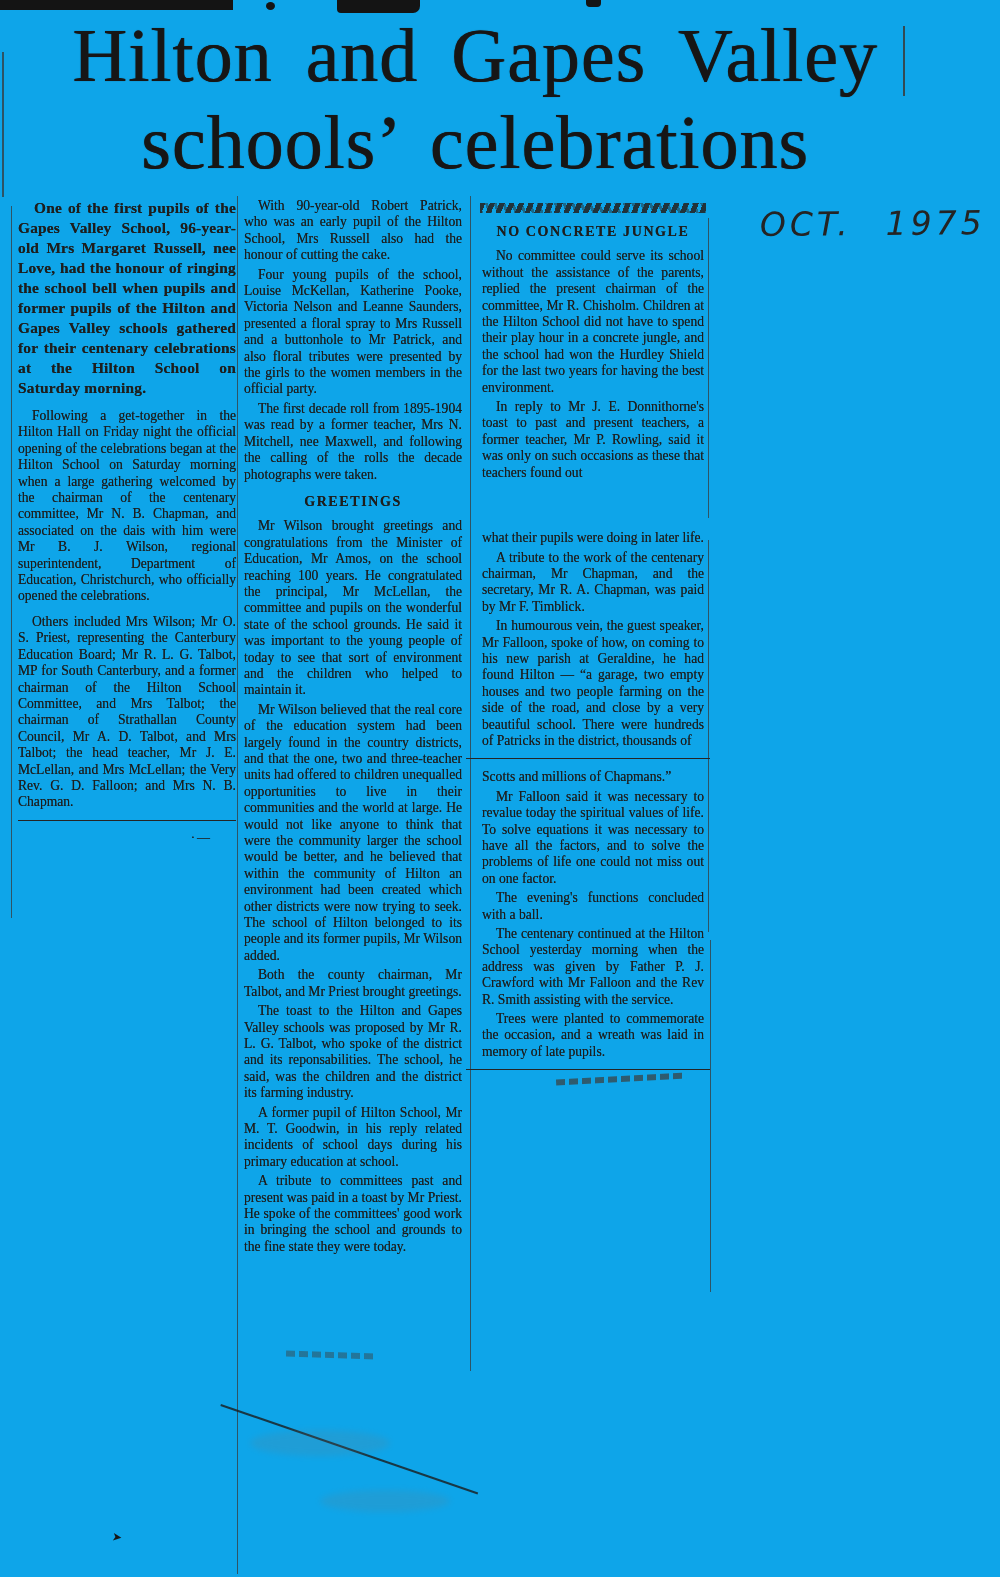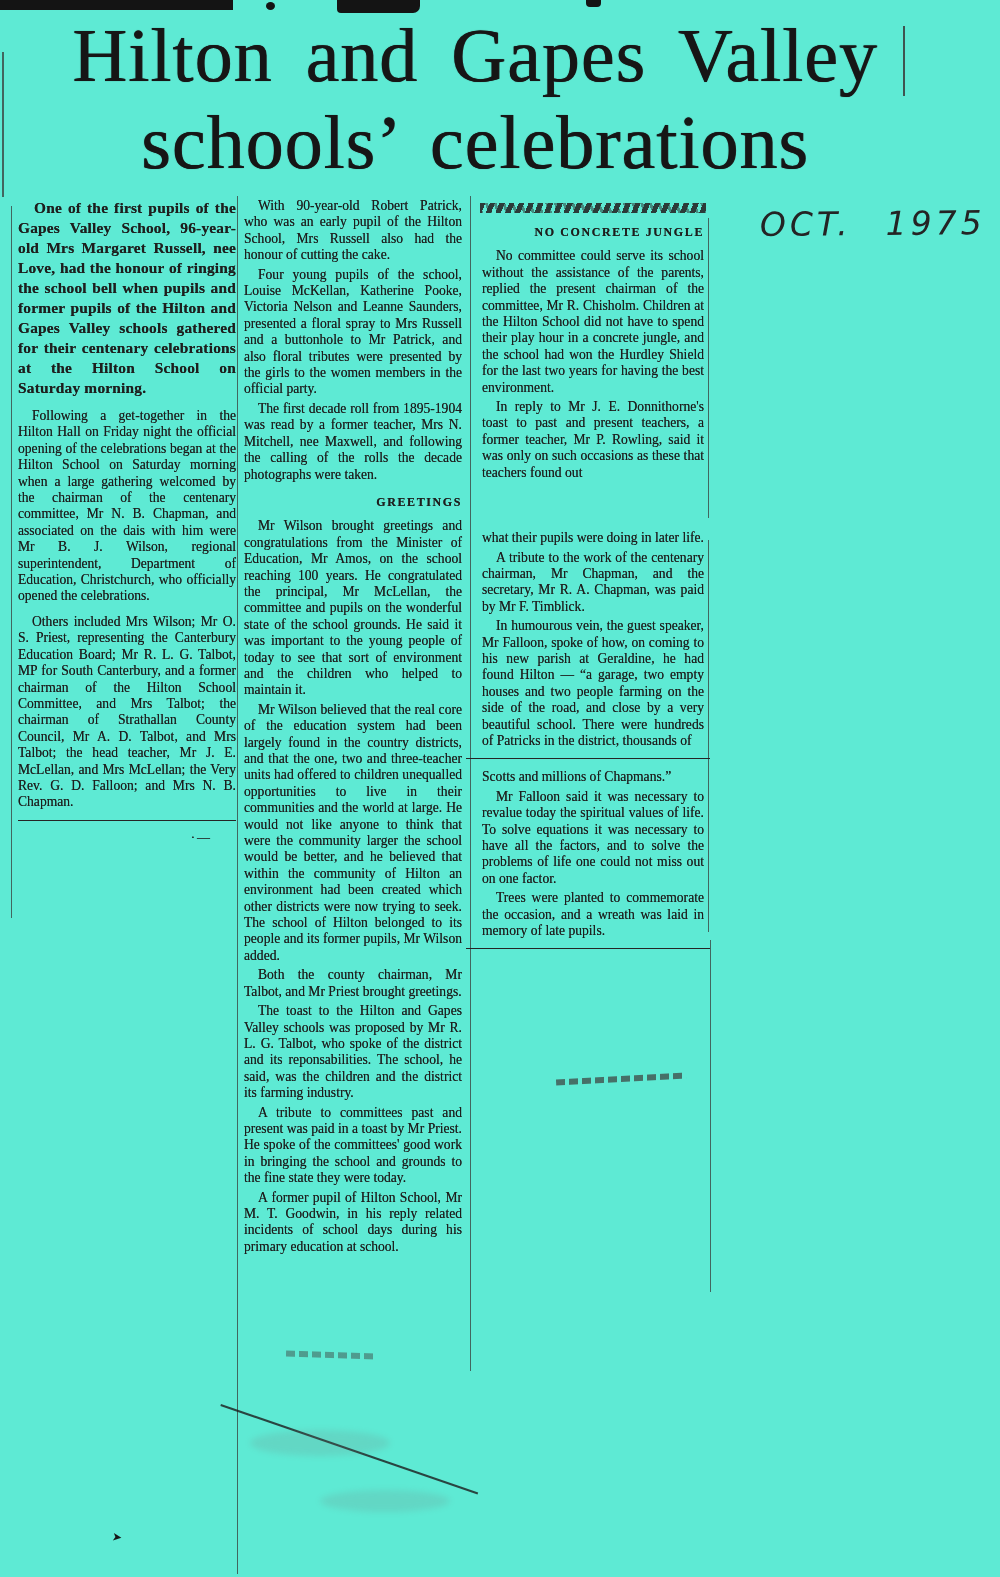--- a/index.html
+++ b/index.html
@@ -2,21 +2,21 @@
 <html><head>
 <meta charset="utf-8">
 <title>Newspaper clipping</title>
 <style>
   html,body{margin:0;padding:0;}
   body{background:#e9e8e4;font-family:"Liberation Serif", serif;}
   .page{
     position:relative;
     width:1000px;height:1577px;
     margin:0 auto;
-    background:#5eead4;
+    background:#0ea5e9;
     overflow:hidden;
     color:#1d1d1c;
   }
   
   .headline{
     position:absolute;left:10px;top:12px;width:930px;
     text-align:center;
     font-size:76px;line-height:87px;
     font-weight:400;
     letter-spacing:1px;word-spacing:13px;
@@ -47,22 +47,22 @@
   .col p{margin:0 0 3px 0;}
   .para{text-indent:14px;}
   .cont{text-indent:0;}
   .lead{
     font-weight:700;font-size:15.4px;line-height:20px;
     text-indent:16px;margin:0 0 10px 0 !important;
     letter-spacing:.2px;
   }
   .col[data-col="0"] .para{margin-bottom:9px;}
   .subhead{
-    text-align:right;font-weight:700;
-    font-size:12px;letter-spacing:1.6px;
+    text-align:center;font-weight:700;
+    font-size:14px;letter-spacing:1.6px;
     text-indent:0;margin:11px 0 8px 0 !important;
   }
   .rule{border-top:1.6px solid #252525;margin:9px 0 10px 0;}
   .col[data-col="2"] .rule{margin-left:-16px;margin-right:-6px;}
   .col-gap{height:46px;}
   .torn{
     height:10px;margin:0 -2px 5px -2px;
     background:
       repeating-linear-gradient(112deg,#242424 0 5px, rgba(0,0,0,0) 5px 9px),
       repeating-linear-gradient(68deg, rgba(40,40,40,.55) 0 3px, rgba(0,0,0,0) 3px 8px);
@@ -134,35 +134,37 @@
     </div>
   <div class="col" data-col="1">
       <p class="para">With 90-year-old Robert Patrick, who was an early pupil of the Hilton School, Mrs Russell also had the honour of cutting the cake.</p>
       <p class="para">Four young pupils of the school, Louise McKellan, Katherine Pooke, Victoria Nelson and Leanne Saunders, presented a floral spray to Mrs Russell and a buttonhole to Mr Patrick, and also floral tributes were presented by the girls to the women members in the official party.</p>
       <p class="para">The first decade roll from 1895-1904 was read by a former teacher, Mrs N. Mitchell, nee Maxwell, and following the calling of the rolls the decade photographs were taken.</p>
       <p class="subhead">GREETINGS</p>
       <p class="para">Mr Wilson brought greetings and congratulations from the Minister of Education, Mr Amos, on the school reaching 100 years. He congratulated the principal, Mr McLellan, the committee and pupils on the wonderful state of the school grounds. He said it was important to the young people of today to see that sort of environment and the children who helped to maintain it.</p>
       <p class="para">Mr Wilson believed that the real core of the education system had been largely found in the country districts, and that the one, two and three-teacher units had offered to children unequalled opportunities to live in their communities and the world at large. He would not like anyone to think that were the community larger the school would be better, and he believed that within the community of Hilton an environment had been created which other districts were now trying to seek. The school of Hilton belonged to its people and its former pupils, Mr Wilson added.</p>
       <p class="para">Both the county chairman, Mr Talbot, and Mr Priest brought greetings.</p>
       <p class="para">The toast to the Hilton and Gapes Valley schools was proposed by Mr R. L. G. Talbot, who spoke of the district and its reponsabilities. The school, he said, was the children and the district its farming industry.</p>
+      <p class="para">A former pupil of Hilton School, Mr M. T. Goodwin, in his reply related incidents of school days during his primary education at school.</p>
       <p class="para">A tribute to committees past and present was paid in a toast by Mr Priest. He spoke of the committees' good work in bringing the school and grounds to the fine state they were today.</p>
-      <p class="para">A former pupil of Hilton School, Mr M. T. Goodwin, in his reply related incidents of school days during his primary education at school.</p>
     </div>
   <div class="col" data-col="2">
       <div class="torn"></div>
       <p class="subhead">NO CONCRETE JUNGLE</p>
       <p class="para">No committee could serve its school without the assistance of the parents, replied the present chairman of the committee, Mr R. Chisholm. Children at the Hilton School did not have to spend their play hour in a concrete jungle, and the school had won the Hurdley Shield for the last two years for having the best environment.</p>
       <p class="para">In reply to Mr J. E. Donnithorne's toast to past and present teachers, a former teacher, Mr P. Rowling, said it was only on such occasions as these that teachers found out</p>
       <div class="col-gap"></div>
       <p class="cont">what their pupils were doing in later life.</p>
       <p class="para">A tribute to the work of the centenary chairman, Mr Chapman, and the secretary, Mr R. A. Chapman, was paid by Mr F. Timblick.</p>
       <p class="para">In humourous vein, the guest speaker, Mr Falloon, spoke of how, on coming to his new parish at Geraldine, he had found Hilton — “a garage, two empty houses and two people farming on the side of the road, and close by a very beautiful school. There were hundreds of Patricks in the district, thousands of</p>
       <div class="rule"></div>
       <p class="cont">Scotts and millions of Chapmans.”</p>
       <p class="para">Mr Falloon said it was necessary to revalue today the spiritual values of life. To solve equations it was necessary to have all the factors, and to solve the problems of life one could not miss out on one factor.</p>
+      <p class="para">The evening's functions concluded with a ball.</p>
+      <p class="para">The centenary continued at the Hilton School yesterday morning when the address was given by Father P. J. Crawford with Mr Falloon and the Rev R. Smith assisting with the service.</p>
       <p class="para">Trees were planted to commemorate the occasion, and a wreath was laid in memory of late pupils.</p>
       <div class="rule"></div>
     </div>
 
   <div class="crease"></div>
   <div class="scribble" style="left:556px;top:1076px;width:130px;transform:rotate(-3deg);"></div>
   <div class="scribble" style="left:286px;top:1352px;width:90px;transform:rotate(2deg);opacity:.45;"></div>
   <div class="smudge" style="left:250px;top:1430px;width:140px;height:26px;"></div>
   <div class="smudge" style="left:320px;top:1490px;width:130px;height:22px;"></div>
   <div class="corner-arrow">➤</div>

